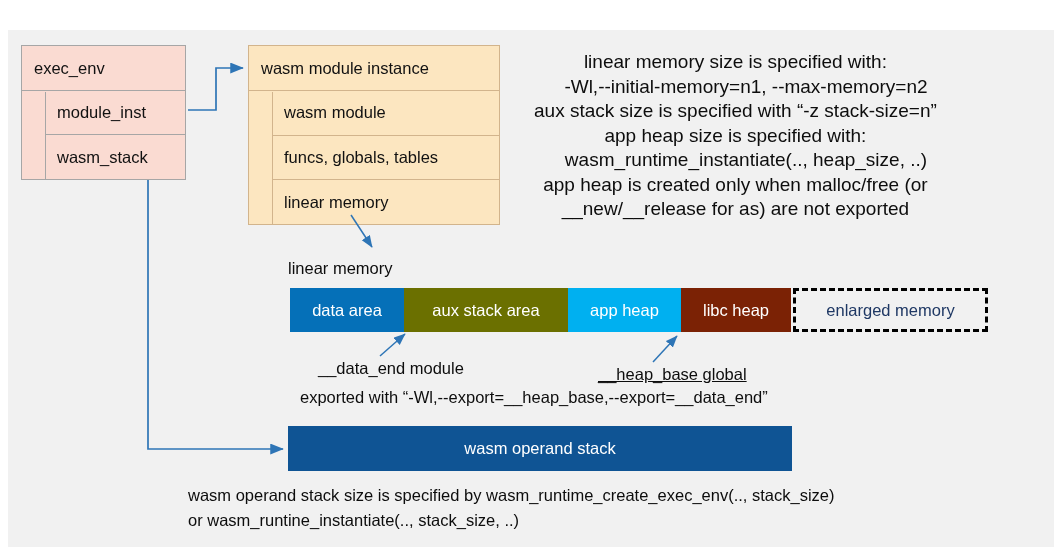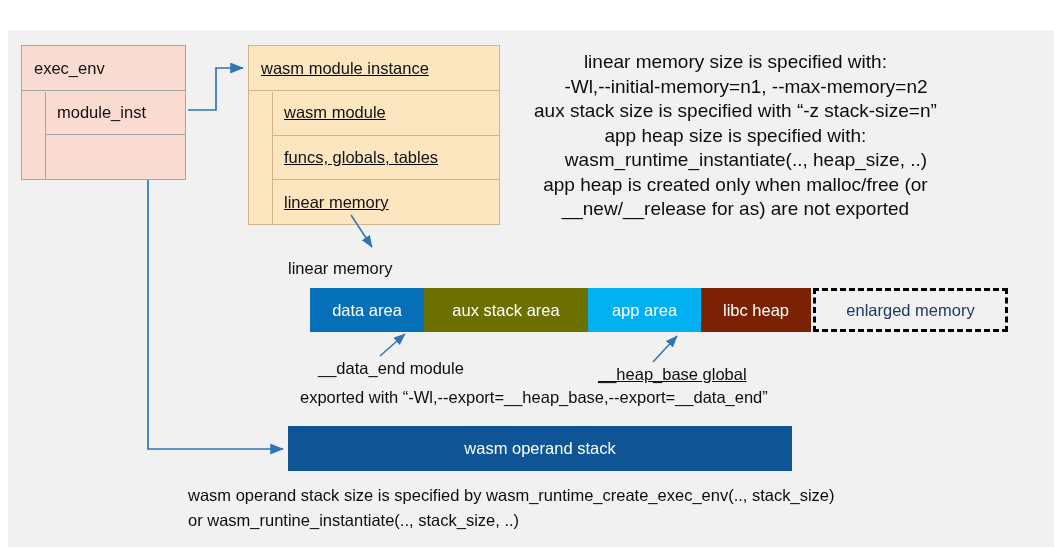--- a/index.html
+++ b/index.html
@@ -84,21 +84,20 @@
   .exec-env .sub.first { border-bottom: 1px solid #a6a6a6; }
 
   
   .wmi {
     left: 248px;
     top: 45px;
     width: 252px;
     height: 180px;
     border: 1px solid #d2b48c;
     background: #fce6c0;
-    text-decoration: underline;
   }
   .wmi .hdr {
     height: 45px;
     border-bottom: 1px solid #d2b48c;
     padding-left: 12px;
     font-size: 16.5px;
     color: #111;
   }
   .wmi .gutter {
     position: absolute;
@@ -216,20 +215,21 @@
 
 <div id="canvas">
 
 
   <div class="panel" style="background: rgb(241, 241, 241);"></div>
 
   <div class="box exec-env">
     <div class="box-row hdr">exec_env</div>
     <div class="gutter"></div>
     <div class="box-row sub first">module_inst</div>
+    <div class="box-row sub">wasm_stack</div>
   </div>
 
   <div class="box wmi">
     <div class="box-row hdr">wasm module instance</div>
     <div class="gutter"></div>
     <div class="box-row sub bdr">wasm module</div>
     <div class="box-row sub bdr">funcs, globals, tables</div>
     <div class="box-row sub">linear memory</div>
   </div>
 
@@ -237,23 +237,23 @@
     -Wl,--initial-memory=n1, --max-memory=n2
 aux stack size is specified with “-z stack-size=n”
 app heap size is specified with:
     wasm_runtime_instantiate(.., heap_size, ..)
 app heap is created only when malloc/free (or
 __new/__release for as) are not exported</div>
 
   <div class="lm-label">linear memory</div>
 
   <div class="membar">
-    <div class="seg" style="width: 114px; background: rgb(5, 112, 184); margin-left: 20px;">data area</div>
+    <div class="seg" style="width: 114px; background: rgb(5, 112, 184);">data area</div>
     <div class="seg" style="width: 164px; background: rgb(107, 112, 0);">aux stack area</div>
-    <div class="seg" style="width: 113px; background: rgb(0, 176, 240);">app area</div>
+    <div class="seg" style="width: 113px; background: rgb(0, 176, 240);">app heap</div>
     <div class="seg" style="width: 110px; background: rgb(123, 34, 5);">libc heap</div>
     <div class="seg enlarged" style="width: 195px; border-color: rgb(0, 0, 0); color: rgb(31, 56, 100);">enlarged memory</div>
   </div>
 
   <div class="ann ann-data-end">__data_end module</div>
   <div class="ann ann-heap-base">__heap_base global</div>
   <div class="ann ann-exported">exported with “-Wl,--export=__heap_base,--export=__data_end”</div>
 
   <div class="opstack" style="background: rgb(15, 84, 148);">wasm operand stack</div>
 

